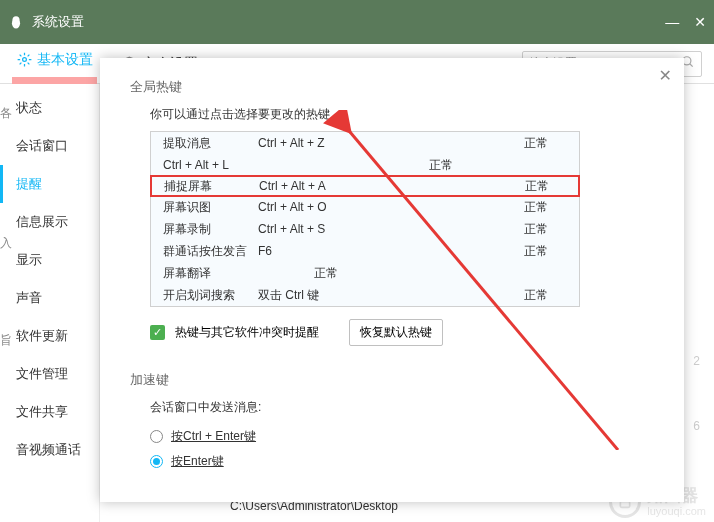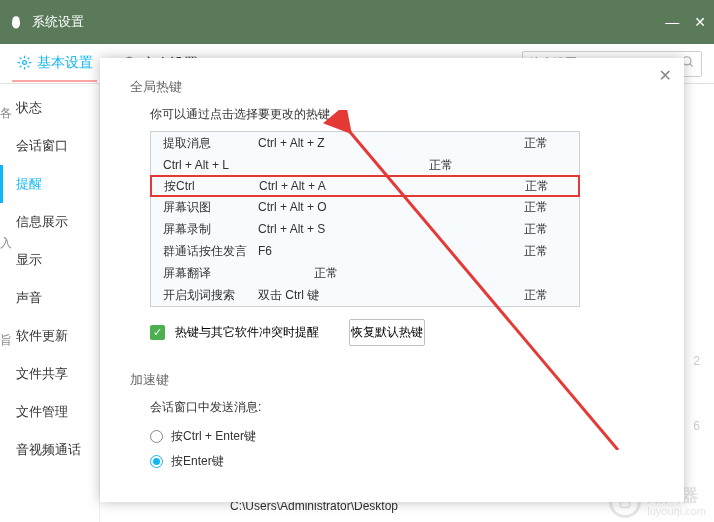--- a/index.html
+++ b/index.html
@@ -6,21 +6,21 @@
     body { width: 714px; height: 522px; background: #fff; position: relative; overflow: hidden; }
     
     .titlebar { height: 44px; background: #5a7a5a; display: flex; align-items: center; padding: 0 8px; color: #fff; }
     .titlebar .penguin { width: 16px; height: 16px; margin-right: 8px; display: flex; align-items: center; justify-content: center; }
     .titlebar .title { font-size: 13px; flex: 1; }
     .titlebar .win-controls { display: flex; gap: 15px; }
     .titlebar .win-btn { color: #fff; font-size: 14px; cursor: pointer; }
     
     .tabbar { height: 40px; display: flex; align-items: center; border-bottom: 1px solid #e0e0e0; padding: 0 12px; gap: 20px; background: #fff; }
     .tab { display: flex; align-items: center; gap: 5px; font-size: 14px; color: #333; padding: 8px 4px; }
-    .tab.active { color: #12b7f5; border-bottom: 2px solid #fca5a5; }
+    .tab.active { color: #12b7f5; border-bottom: 8px solid #fca5a5; }
     .tab .icon { width: 16px; height: 16px; display: inline-flex; align-items: center; justify-content: center; }
     .search-box { margin-left: auto; border: 1px solid #d0d0d0; width: 180px; height: 26px; display: flex; align-items: center; padding: 0 6px; font-size: 12px; color: #737373; border-radius: 2px; }
     .search-box .mag { margin-left: auto; }
     
     .main-area { display: flex; height: calc(522px - 70px); }
     .sidebar { width: 100px; background: #fff; border-right: 1px solid #eee; padding-top: 5px; }
     .sidebar-item { padding: 10px 16px; font-size: 13px; color: #333; cursor: pointer; position: relative; }
     .sidebar-item.active { color: #12b7f5; }
     .sidebar-item.active::before { content: ""; position: absolute; left: 0; top: 0; bottom: 0; width: 3px; background: #12b7f5; }
     .content { flex: 1; padding: 15px 20px; font-size: 12px; color: #666; }
@@ -34,25 +34,25 @@
     
     .hotkey-table { margin-left: 20px; border: 1px solid #d0d0d0; background: #f7fbfe; width: 430px; }
     .hotkey-row { display: flex; padding: 1px 12px; font-size: 12px; color: #333; align-items: center; height: 22px; }
     .hotkey-row .name { width: 95px; }
     .hotkey-row .key { width: 210px; }
     .hotkey-row .status { width: 80px; text-align: right; }
     .hotkey-row.highlighted { border: 2px solid #e53935; margin: -1px; position: relative; z-index: 1; background: #f7fbfe; }
     
     .conflict-row { margin-left: 20px; margin-top: 12px; display: flex; align-items: center; gap: 10px; font-size: 12px; }
     .checkbox { width: 15px; height: 15px; background: #4caf50; border-radius: 2px; display: flex; align-items: center; justify-content: center; color: #fff; font-size: 11px; }
-    .restore-btn { border: 1px solid #c0c0c0; padding: 4px 1px; background: #fff; font-size: 12px; cursor: pointer; border-radius: 2px; margin-left: 20px; }
+    .restore-btn { border: 1px solid #c0c0c0; padding: 4px 10px; background: #fff; font-size: 12px; cursor: pointer; border-radius: 2px; margin-left: 20px; }
     
     .accel-section { margin-top: 25px; }
     .radio-group { margin-left: 20px; margin-top: 8px; }
-    .radio-item { display: flex; align-items: center; gap: 8px; font-size: 12px; color: #333; padding: 4px 0; }
+    .radio-item { display: flex; align-items: center; gap: 8px; font-size: 12px; color: #333; padding: 4px 0; text-decoration: underline; }
     .radio { width: 13px; height: 13px; border: 1px solid #888; border-radius: 50%; display: flex; align-items: center; justify-content: center; }
     .radio.checked::after { content: ""; width: 7px; height: 7px; background: #12b7f5; border-radius: 50%; }
     .radio.checked { border-color: #12b7f5; }
     
     .arrow-annotation { position: absolute; top: 110px; left: 320px; width: 320px; height: 340px; pointer-events: none; z-index: 20; }
     
     .watermark { position: absolute; bottom: 4px; right: 8px; color: #d0d0d0; opacity: 0.55; display: flex; align-items: center; gap: 6px; z-index: 5; }
     .wm-icon { width: 32px; height: 32px; border: 3px solid #d0d0d0; border-radius: 50%; display: flex; align-items: center; justify-content: center; }
     .wm-text { display: flex; flex-direction: column; font-size: 11px; line-height: 1.1; }
     .wm-text .big { font-size: 17px; font-weight: bold; }
@@ -107,22 +107,22 @@
 
 <div class="main-area">
   <div class="sidebar">
     <div class="sidebar-item">状态</div>
     <div class="sidebar-item">会话窗口</div>
     <div class="sidebar-item active">提醒</div>
     <div class="sidebar-item">信息展示</div>
     <div class="sidebar-item">显示</div>
     <div class="sidebar-item">声音</div>
     <div class="sidebar-item">软件更新</div>
+    <div class="sidebar-item">文件管理</div>
     <div class="sidebar-item">文件共享</div>
-    <div class="sidebar-item">文件管理</div>
     <div class="sidebar-item">音视频通话</div>
   </div>
   <div class="content">
     <div class="path-text" style="margin-top:400px;">C:\Users\Administrator\Desktop</div>
   </div>
 </div>
 
 <span class="left-edge-chars" style="top:105px;">各</span>
 <span class="left-edge-chars" style="top:235px;">入</span>
 <span class="left-edge-chars" style="top:332px;">旨</span>
@@ -140,21 +140,21 @@
     <div class="hotkey-row">
       <span class="name">提取消息</span>
       <span class="key">Ctrl + Alt + Z</span>
       <span class="status">正常</span>
     </div>
     <div class="hotkey-row">
       <span class="key">Ctrl + Alt + L</span>
       <span class="status">正常</span>
     </div>
     <div class="hotkey-row highlighted">
-      <span class="name">按Ctrl</span>
+      <span class="name">捕捉屏幕</span>
       <span class="key">Ctrl + Alt + A</span>
       <span class="status">正常</span>
     </div>
     <div class="hotkey-row">
       <span class="name">屏幕识图</span>
       <span class="key">Ctrl + Alt + O</span>
       <span class="status">正常</span>
     </div>
     <div class="hotkey-row">
       <span class="name">屏幕录制</span>

